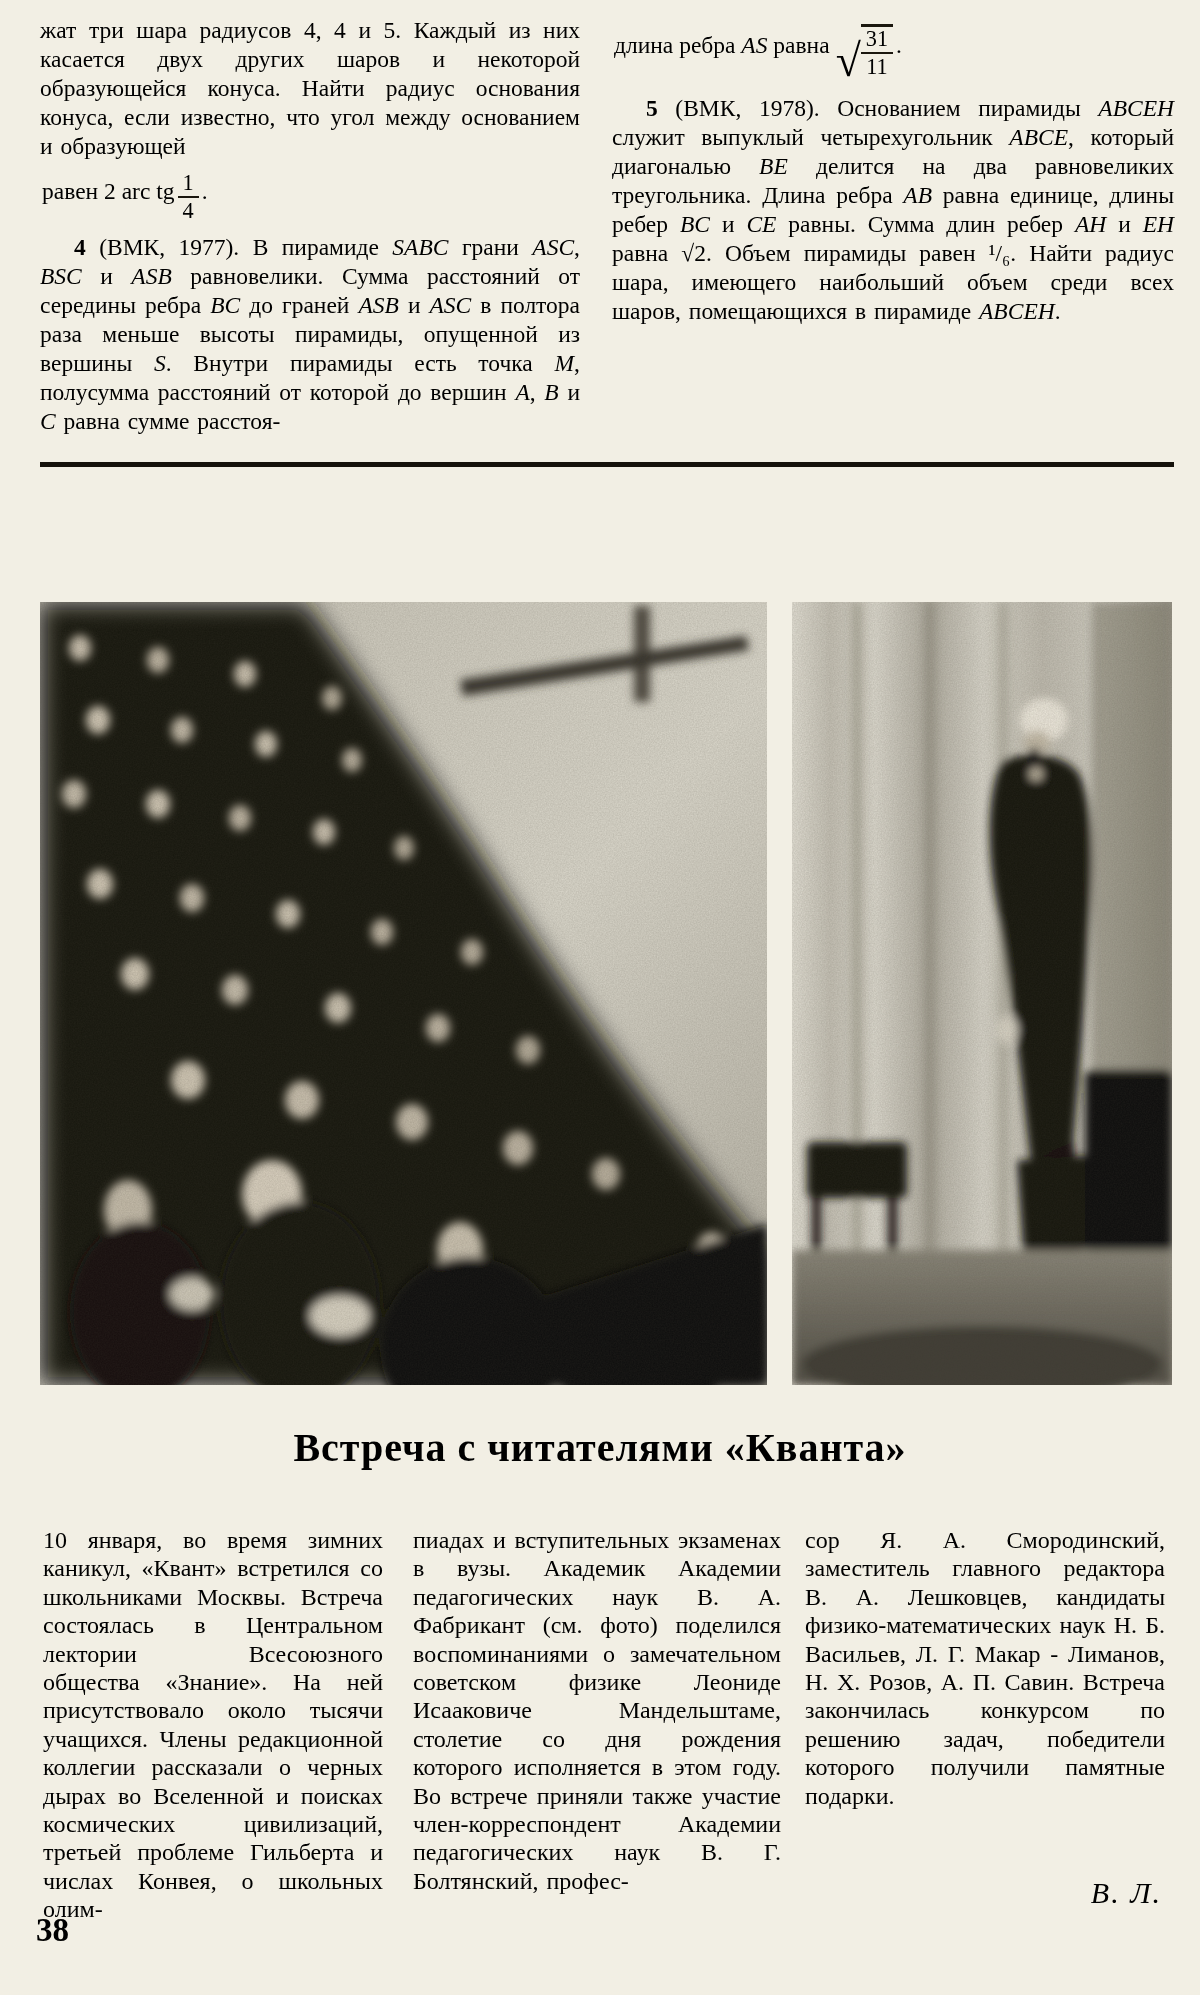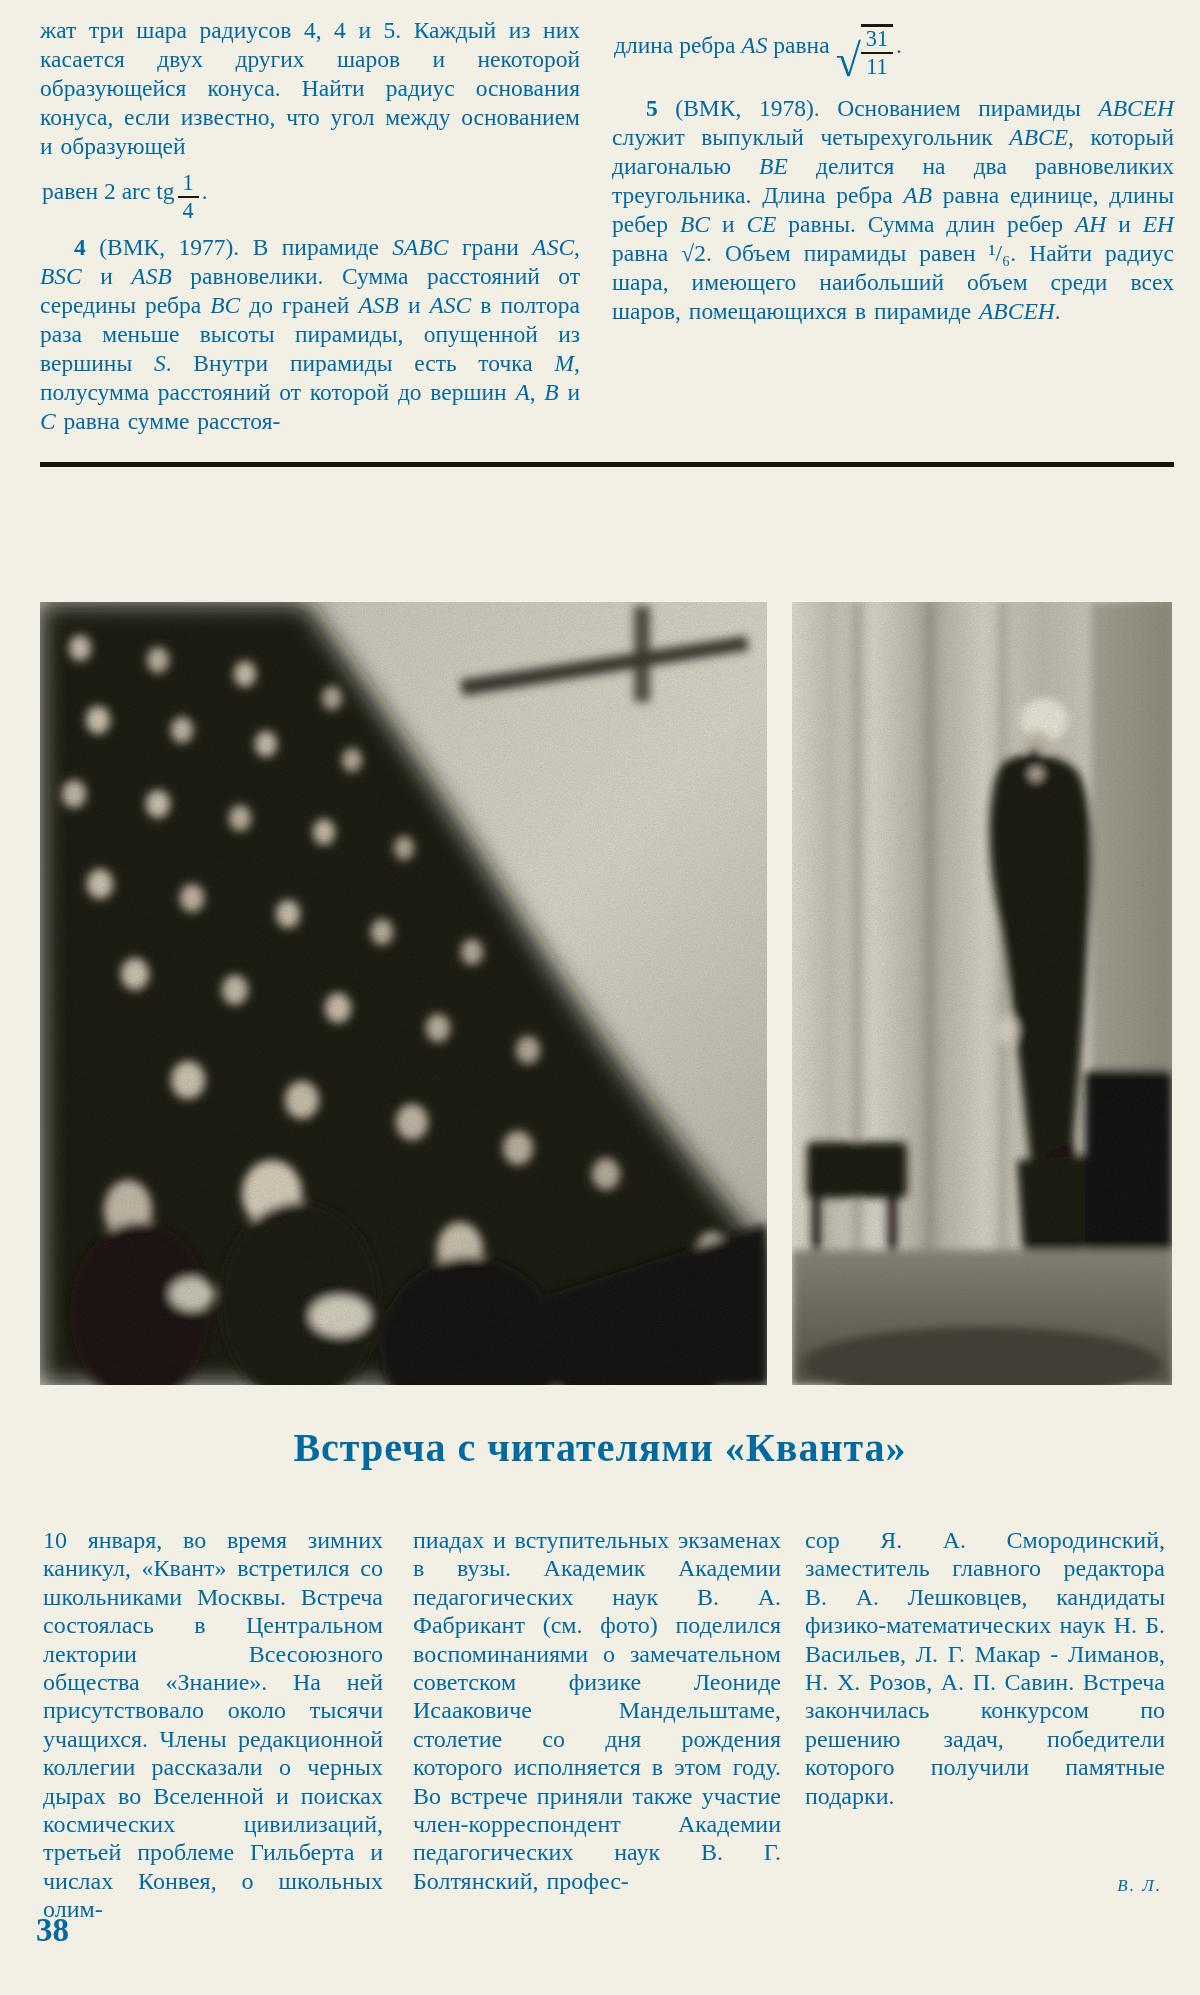--- a/index.html
+++ b/index.html
@@ -1,17 +1,17 @@
 <!DOCTYPE html>
 <html lang="ru"><head>
 <meta charset="utf-8">
 <style>
   html,body{margin:0;padding:0;background:#f2efe4;}
   .page{position:relative;width:1200px;height:1995px;background:#f2efe4;
-        font-family:"Liberation Serif","DejaVu Serif",serif;color:#0369a1;overflow:hidden;}
+        font-family:"Liberation Serif","DejaVu Serif",serif;color:#000000;overflow:hidden;}
   
   .col-tl{position:absolute;left:40px;top:16px;width:540px;}
   .col-tr{position:absolute;left:612px;top:14px;width:562px;}
   p.prob{margin:0;text-align:justify;font-size:23.5px;line-height:29px;word-spacing:2px;}
   p.indent{text-indent:34px;margin-top:6px;}
   .prob-num{font-weight:bold;}
   .math-line{margin:10px 0 10px 2px;font-size:23.5px;line-height:1;white-space:nowrap;}
   .frac{display:inline-block;vertical-align:-0.85em;text-align:center;line-height:1.08;font-size:0.95em;margin:0 3px;}
   .frac .num{display:block;padding:0 5px 1px;border-bottom:2px solid #1b170e;}
   .frac .den{display:block;padding-top:1px;}
@@ -28,21 +28,21 @@
   .photo-right{left:792px;width:380px;}
   
   .article-title{position:absolute;left:0;top:1424px;width:1200px;margin:0;text-align:center;
                  font-size:40px;font-weight:bold;letter-spacing:1px;}
   .bcol{position:absolute;top:1519px;}
   .bcol p{margin:7px;text-align:justify;font-size:24px;line-height:28.4px;word-spacing:2px;}
   .bcol-1{left:36px;width:354px;}
   .bcol-2{left:406px;width:382px;}
   .bcol-3{left:798px;width:374px;}
   .signature{position:absolute;left:798px;top:1876px;width:364px;text-align:right;
-             font-size:17px;font-style:italic;letter-spacing:2px;}
+             font-size:30px;font-style:italic;letter-spacing:2px;}
   .page-number{position:absolute;left:36px;top:1912px;font-size:33px;font-weight:bold;}
 </style>
 </head>
 <body>
 
 <div class="page">
 
   <section class="col-tl">
     <p class="prob">жат три шара радиусов 4, 4 и 5. Каждый из них касается двух других шаров и некоторой образующейся конуса. Найти радиус основания конуса, если известно, что угол между основанием и образующей</p>
     <div class="math-line">

